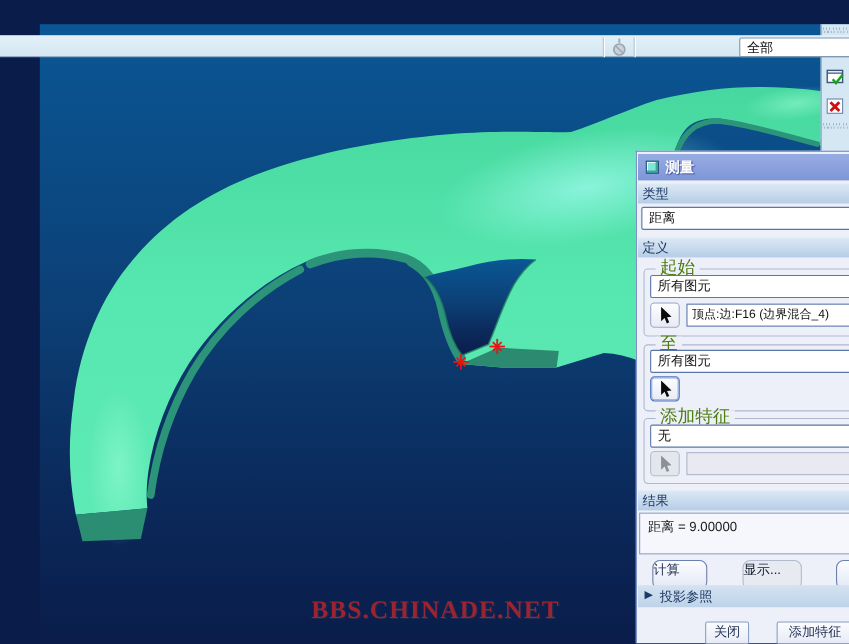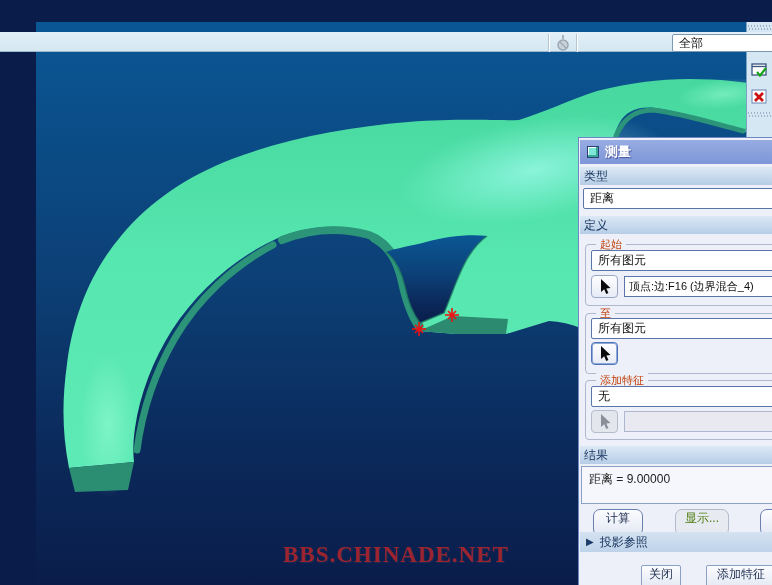--- a/index.html
+++ b/index.html
@@ -42,37 +42,37 @@
                text-shadow:1px 1px 1px #44549a; }
   .dlg-ico { width:12px; height:12px; background:#7ee8d8; border:1px solid #27407c;
              box-shadow:inset -2px -2px 0 #3aa894, inset 1px 1px 0 #ffffff; }
   .hdr { position:absolute; left:1px; width:199px; height:18px;
          background:linear-gradient(#dce9f5,#b6cde6); color:#15325e;
          font-size:12px; line-height:18px; padding-left:4px; }
   .combo { position:absolute; height:21px; background:#ffffff; border:1px solid #5a76a8;
            border-radius:2px; font-size:12px; line-height:19px; padding-left:6px; color:#101010; }
   .grp { position:absolute; left:6px; width:200px; border:1px solid #aeb7cd; border-radius:4px; }
   .grp-label { position:absolute; left:10px; top:-8px; background:#edf0f8; padding:0 4px;
-               font-size:11px; color:#c2410c; line-height:14px; }
+               font-size:16px; color:#4d7c0f; line-height:14px; }
   .selrow { position:absolute; display:flex; gap:6px; align-items:center; }
   .arrow-btn { width:27px; height:23px; border:1px solid #9aa8c8; border-radius:4px;
                background:linear-gradient(#fdfdff,#e7ebf5); display:flex;
                align-items:center; justify-content:center; }
   .arrow-btn.active { border:1px solid #4d74b8; box-shadow:0 0 0 1px #8fa8d8 inset; }
   .arrow-btn.disabled { background:#e4e6ee; border-color:#b6bccc; }
   .reffield { height:21px; border:1px solid #5a76a8; background:#ffffff; font-size:11px;
               line-height:19px; padding-left:4px; color:#101010; white-space:nowrap; overflow:hidden; }
   .reffield.disabled { background:#e9eaf1; border-color:#aeb7cd; }
   .result-box { position:absolute; left:2px; top:328px; width:196px; height:38px;
                 background:#f6f7fc; border:1px solid #8ba0c6; font-size:12px;
                 padding:4px 0 0 7px; color:#202020; }
   .btn { position:absolute; height:27px; border:1px solid #6b7fae; border-radius:7px;
          background:linear-gradient(#fbfcff,#e3e8f4); font-size:12px; color:#1c2c4e;
-         text-align:center; line-height:17px; }
-  .btn.disabled { color:#4d7c0f; border-color:#b2bacc; background:#e8eaf2; }
+         text-align:left; line-height:17px; }
+  .btn.disabled { color:#0f172a; border-color:#b2bacc; background:#e8eaf2; }
   .saved-bar { position:absolute; left:1px; top:394px; width:199px; height:20px;
                background:linear-gradient(#d4e2f1,#bed3e9); font-size:12px; color:#14305a;
                line-height:20px; display:flex; align-items:center; gap:6px; padding-left:6px; }
   .tri { font-size:10px; color:#1a3a6a; }
   .footbtn { position:absolute; height:29px; border:1px solid #8ca0c4; border-radius:2px;
              background:linear-gradient(#fbfcff,#dde3f0); font-size:12px; color:#1c2c4e;
              text-align:center; line-height:17px; }
 </style>
 </head>
 <body>

